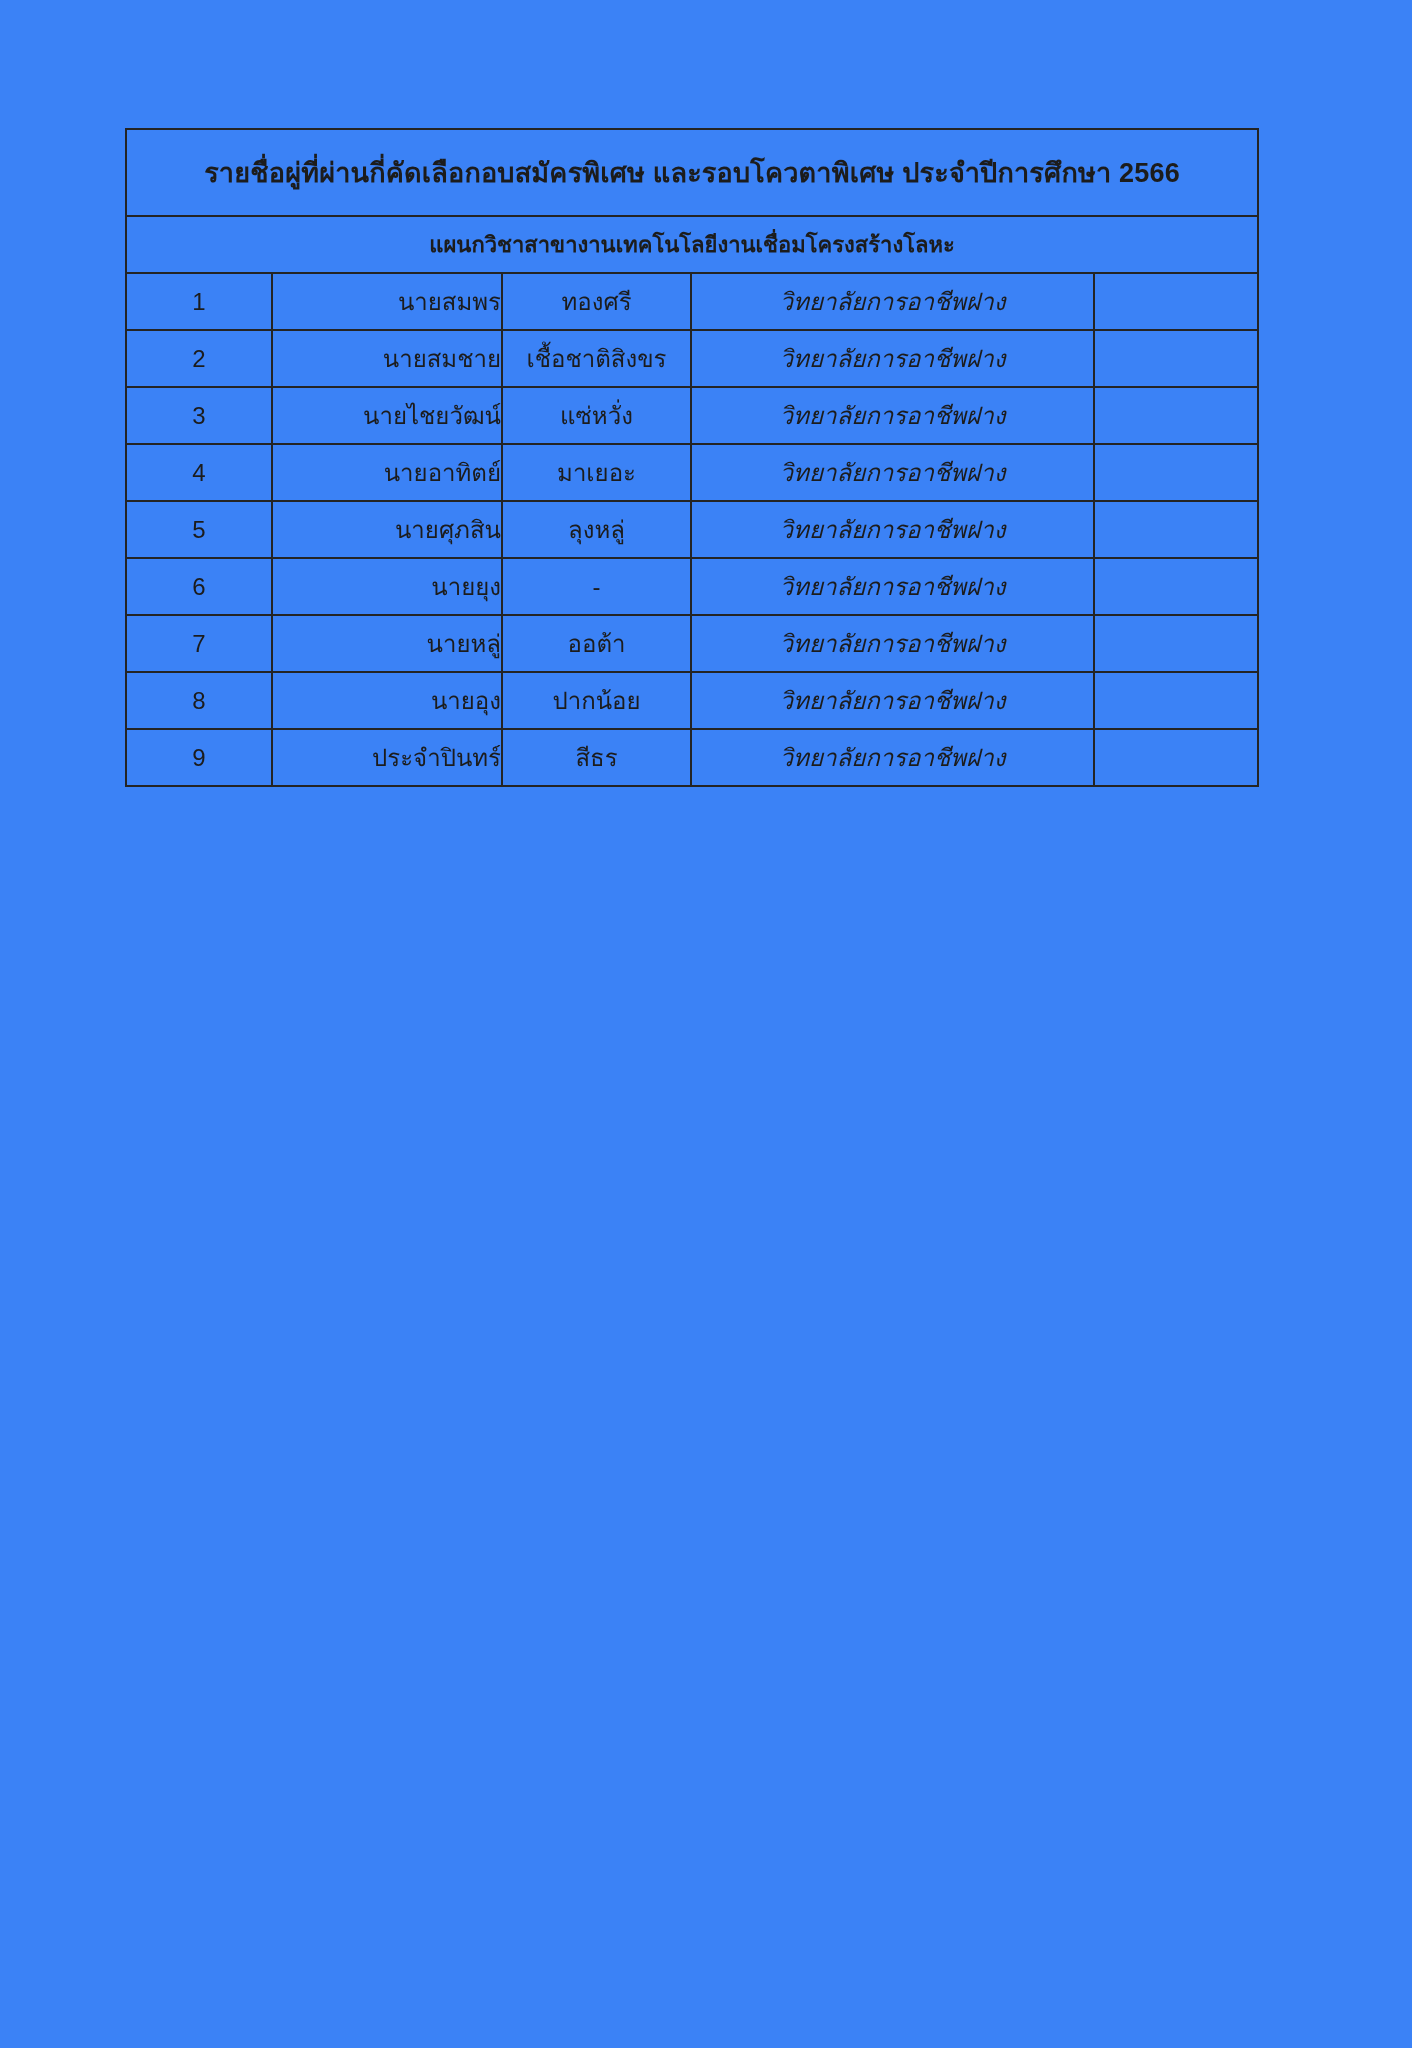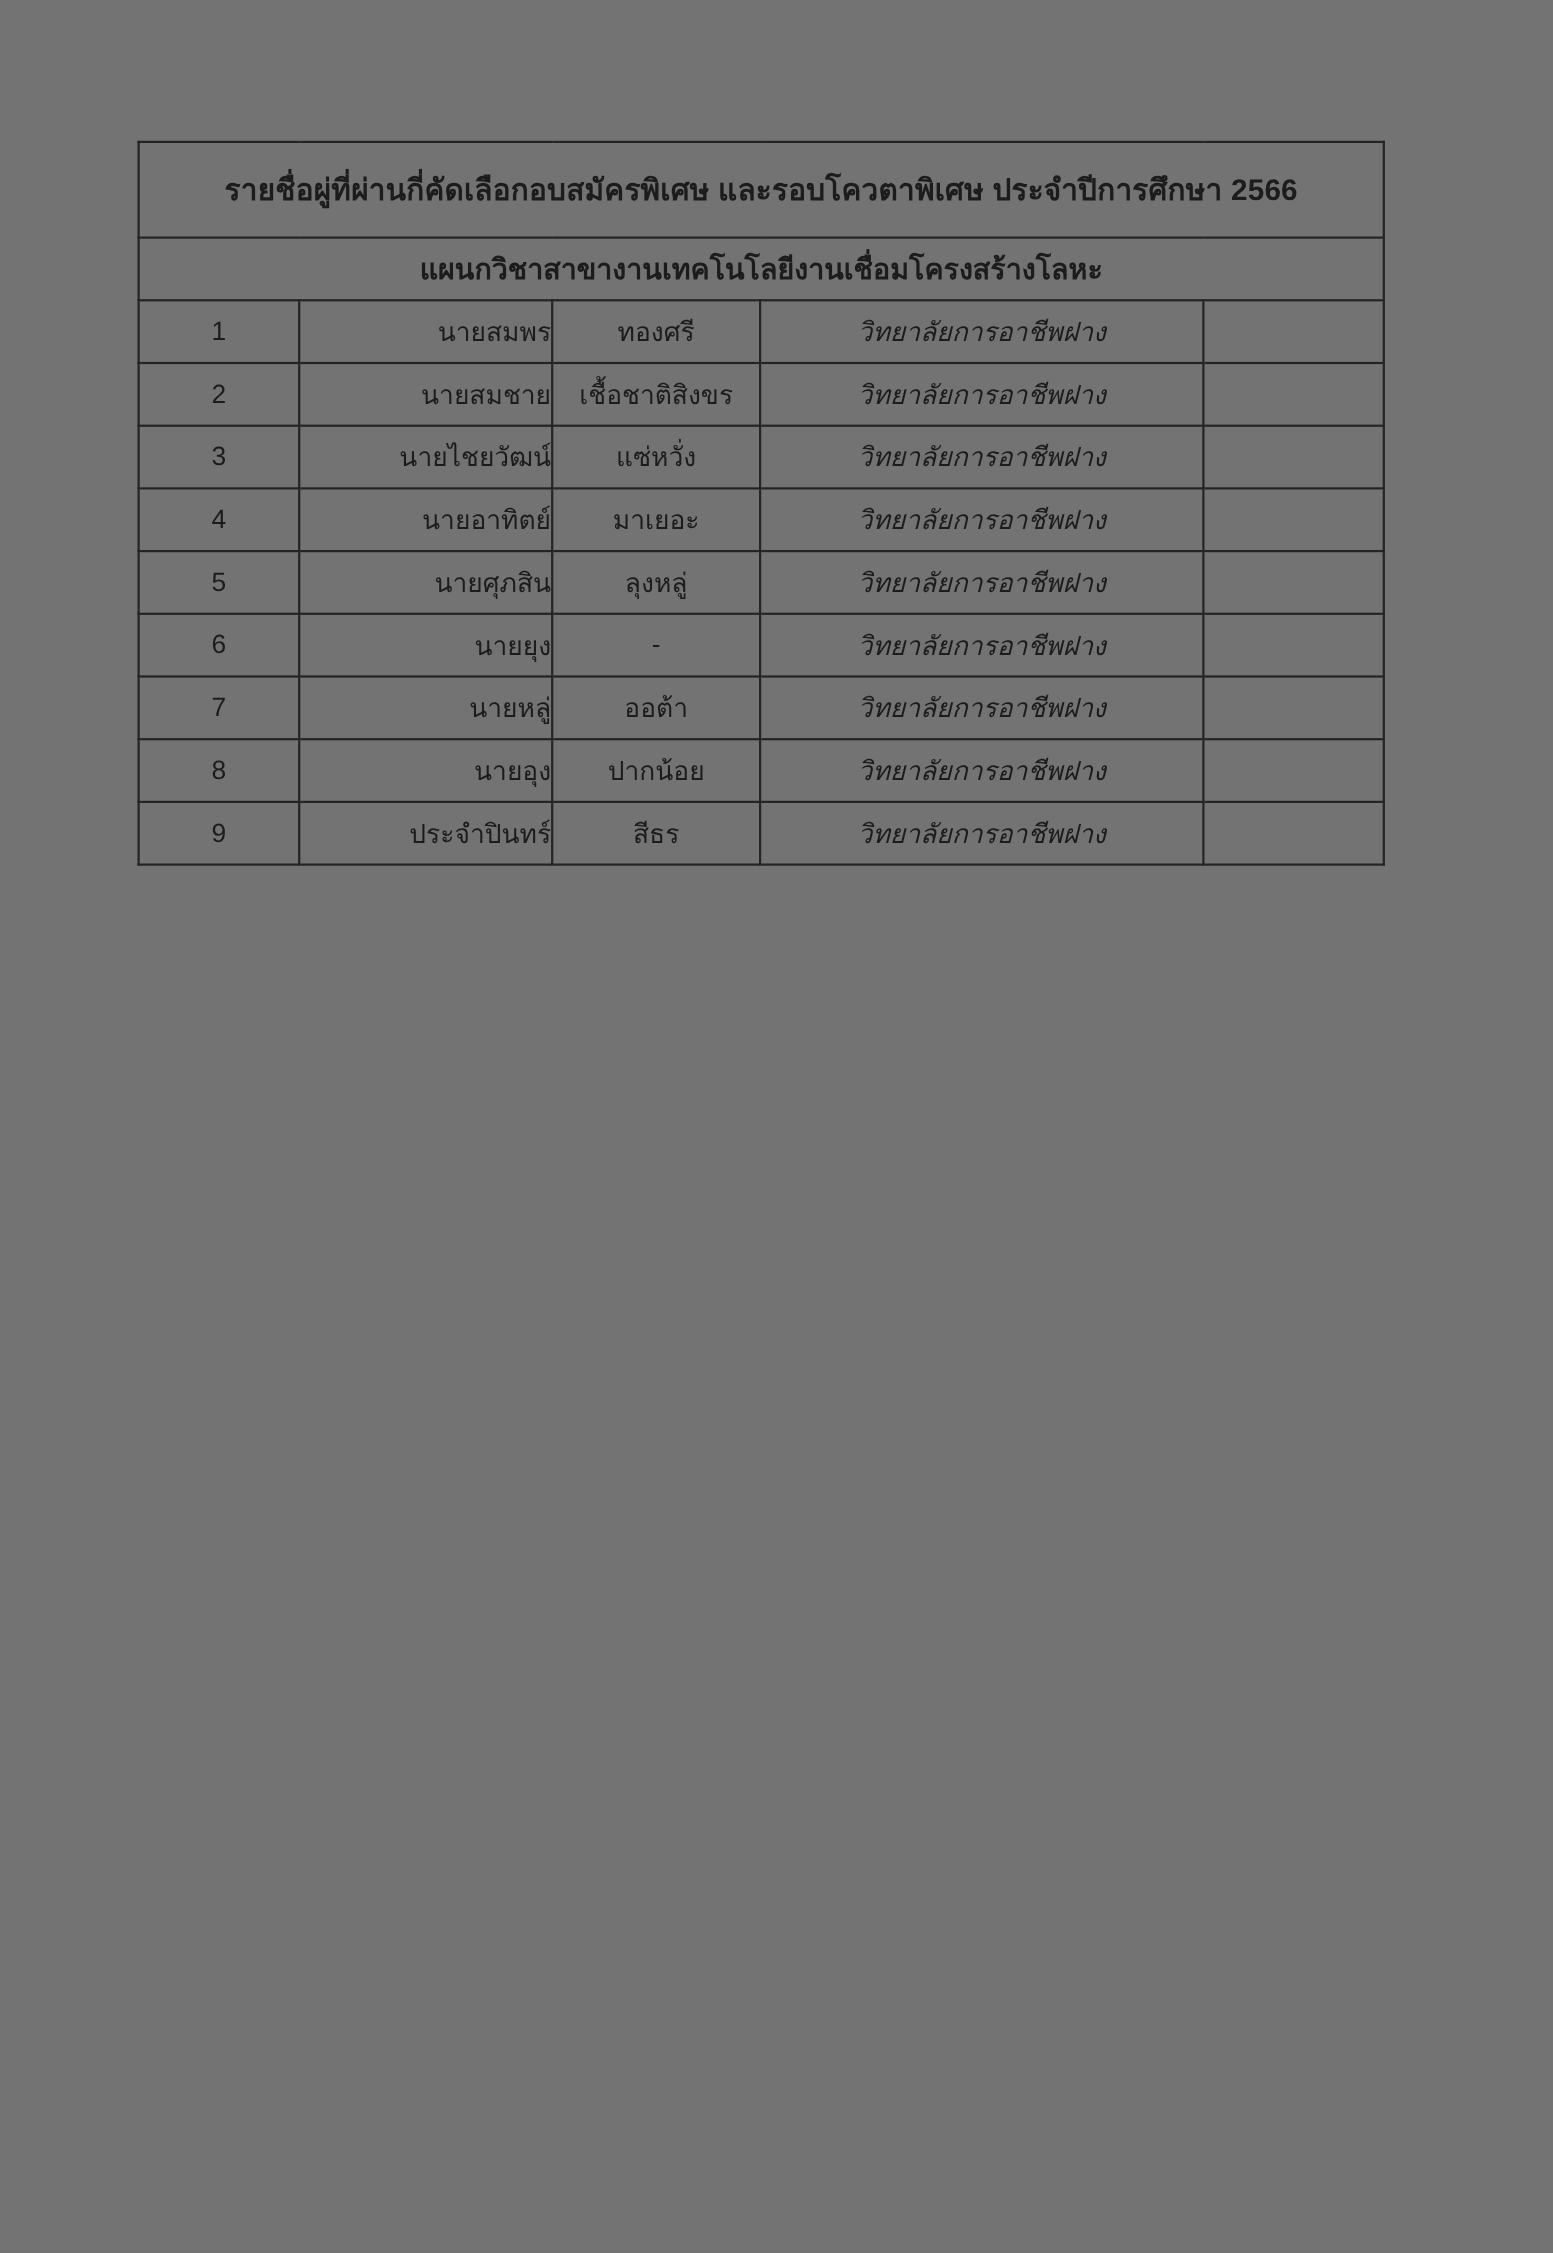--- a/index.html
+++ b/index.html
@@ -6,21 +6,21 @@
     margin: 0;
     padding: 0;
     background: #ffffff;
     font-family: "Liberation Sans", sans-serif;
     color: #1c1c1c;
   }
   .page {
     position: relative;
     width: 1412px;
     height: 2048px;
-    background: #737373;
+    background: #3b82f6;
     overflow: hidden;
   }
   .doc-table {
     position: absolute;
     left: 125px;
     top: 128px;
     width: 1132px;
     border-collapse: collapse;
     table-layout: fixed;
   }
@@ -35,21 +35,21 @@
     height: 85px;
     text-align: center;
     font-weight: bold;
     font-size: 27px;
     letter-spacing: 0.2px;
   }
   .subtitle-row td {
     height: 55px;
     text-align: center;
     font-weight: bold;
-    font-size: 26px;
+    font-size: 22px;
   }
   .header-row th {
     height: 55px;
     text-align: center;
     font-weight: bold;
     font-size: 25px;
   }
   .data-row td {
     height: 55px;
     font-size: 24px;

